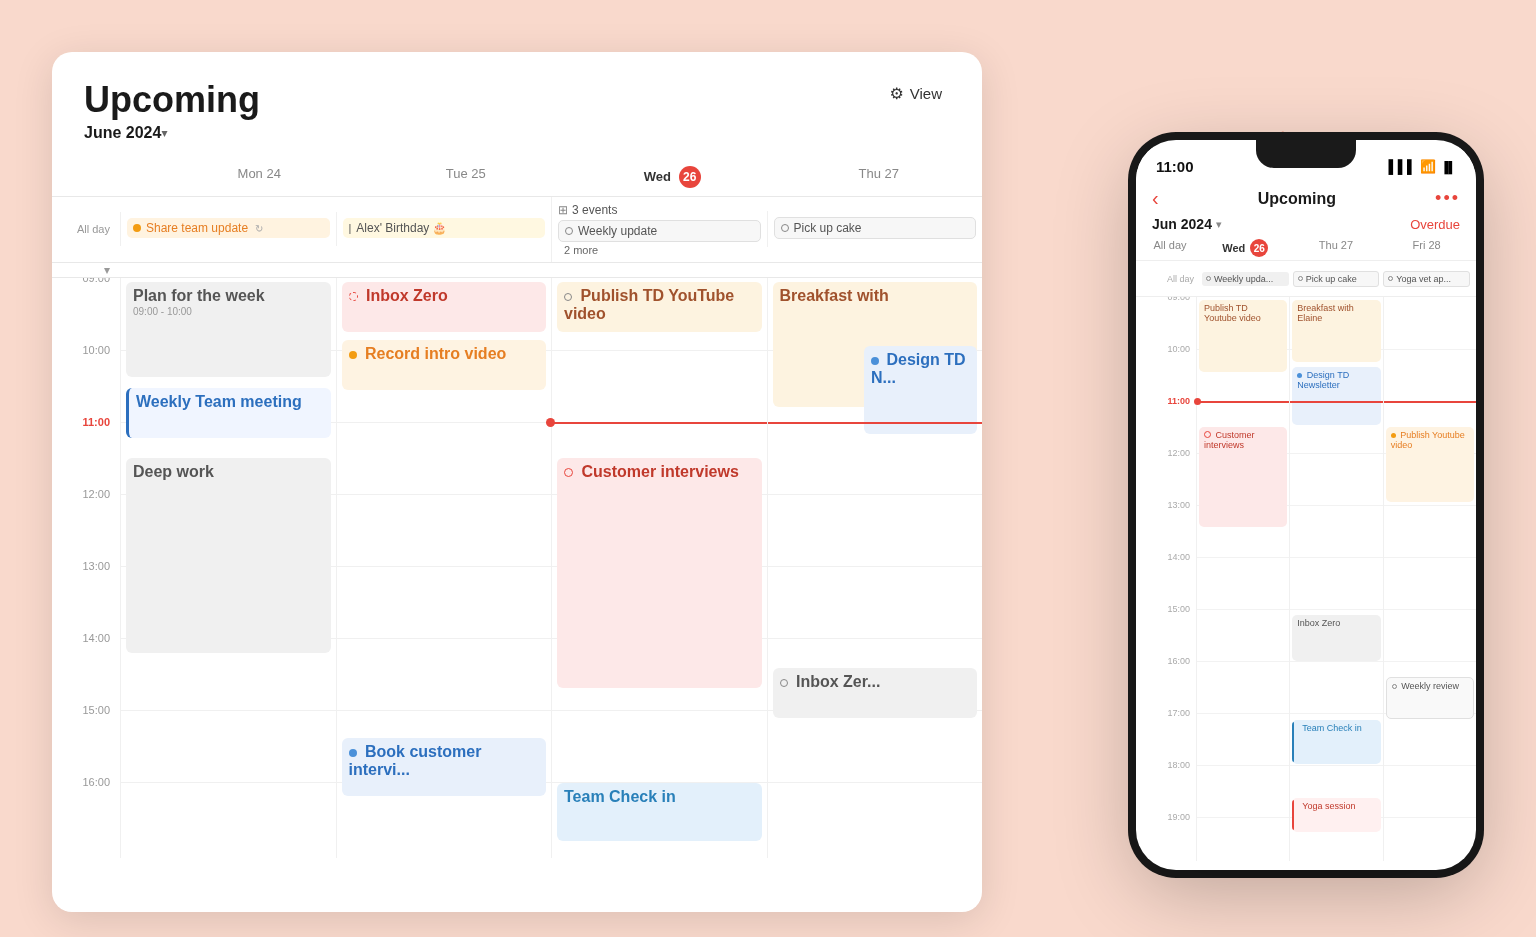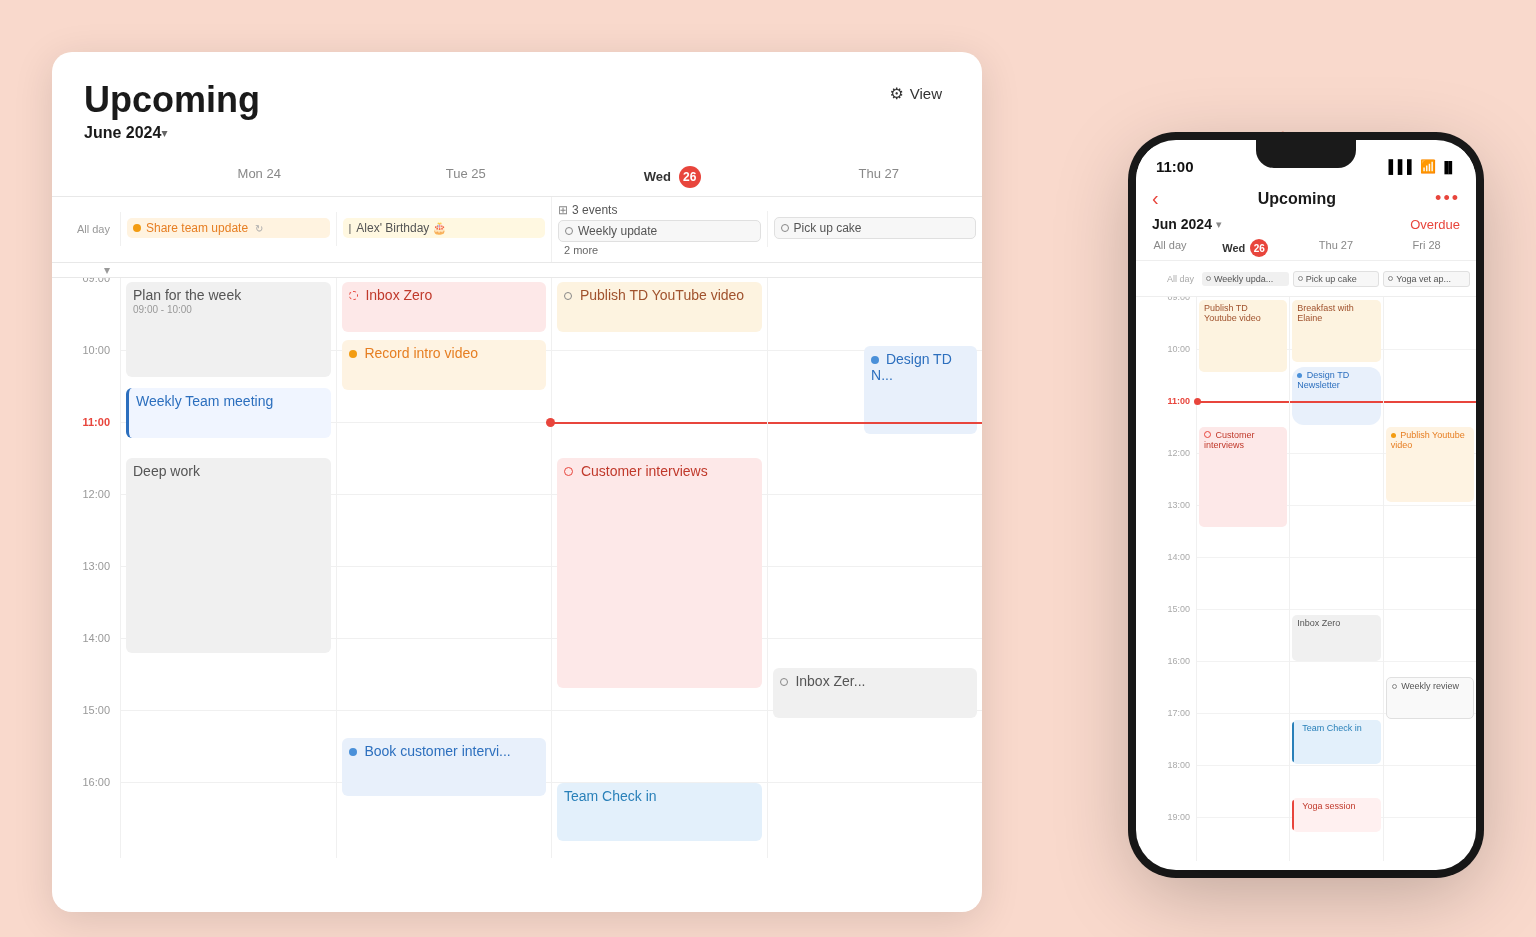--- a/index.html
+++ b/index.html
@@ -259,21 +259,21 @@
     .cal-event-pink { background: #fde8e8; color: #c0392b; }
     .cal-event-orange { background: #fef3e2; color: #e67e22; }
     .cal-event-blue { background: #e8f0fb; color: #2c6fbe; }
     .cal-event-beige { background: #fdf3e0; color: #a0522d; }
     .cal-event-lightblue { background: #e3f0fb; color: #2980b9; }
 
     .cal-event-left-border-blue {
       border-left: 3px solid #2c6fbe;
     }
 
-    .event-title { font-size: 14px; font-weight: 400; }
+    .event-title { font-size: 16px; font-weight: 700; }
     .event-sub { font-size: 10px; color: #999; margin-top: 1px; }
 
     
     .phone-mockup {
       position: absolute;
       top: 140px;
       right: 60px;
       width: 340px;
       height: 730px;
       background: #ffffff;
@@ -699,20 +699,23 @@
         <div class="hour-line" style="top:72px;"></div>
         <div class="hour-line" style="top:144px;"></div>
         <div class="hour-line" style="top:216px;"></div>
         <div class="hour-line" style="top:288px;"></div>
         <div class="hour-line" style="top:360px;"></div>
         <div class="hour-line" style="top:432px;"></div>
         <div class="hour-line" style="top:504px;"></div>
 
         <div style="position:absolute;top:144px;left:0;right:0;height:2px;background:#e8453c;z-index:10;"></div>
 
+        <div class="cal-event cal-event-beige" style="top:4px;height:125px;">
+          <div class="event-title">Breakfast with</div>
+        </div>
         <div class="cal-event cal-event-blue" style="top:68px;height:88px;left:45%;">
           <div class="event-title">
             <span class="dot dot-blue" style="display:inline-block;margin-right:3px;"></span>
             Design TD N...
           </div>
         </div>
         <div class="cal-event cal-event-gray" style="top:390px;height:50px;">
           <div class="event-title">
             <span class="dot dot-white" style="display:inline-block;margin-right:4px;"></span>
             Inbox Zer...
@@ -856,21 +859,21 @@
         <div class="phone-hour-line" style="top:364px;"></div>
         <div class="phone-hour-line" style="top:416px;"></div>
         <div class="phone-hour-line" style="top:468px;"></div>
         <div class="phone-hour-line" style="top:520px;"></div>
 
         <div style="position:absolute;top:104px;left:0;right:0;height:2px;background:#e8453c;z-index:10;"></div>
 
         <div class="phone-cal-event phone-event-beige" style="top:3px;height:62px;">
           <div>Breakfast with Elaine</div>
         </div>
-        <div class="phone-cal-event phone-event-blue" style="top:70px;height:58px;border-radius:12px;">
+        <div class="phone-cal-event phone-event-blue" style="top:70px;height:58px;">
           <div>
             <span class="dot dot-blue" style="width:5px;height:5px;display:inline-block;margin-right:2px;"></span>
             Design TD Newsletter
           </div>
         </div>
         <div class="phone-cal-event phone-event-gray" style="top:318px;height:46px;">
           <div>Inbox Zero</div>
         </div>
         <div class="phone-cal-event phone-event-lightblue" style="top:423px;height:44px;">
           <div style="position:absolute;left:0;top:2px;bottom:2px;width:2px;background:#2980b9;border-radius:2px;"></div>

